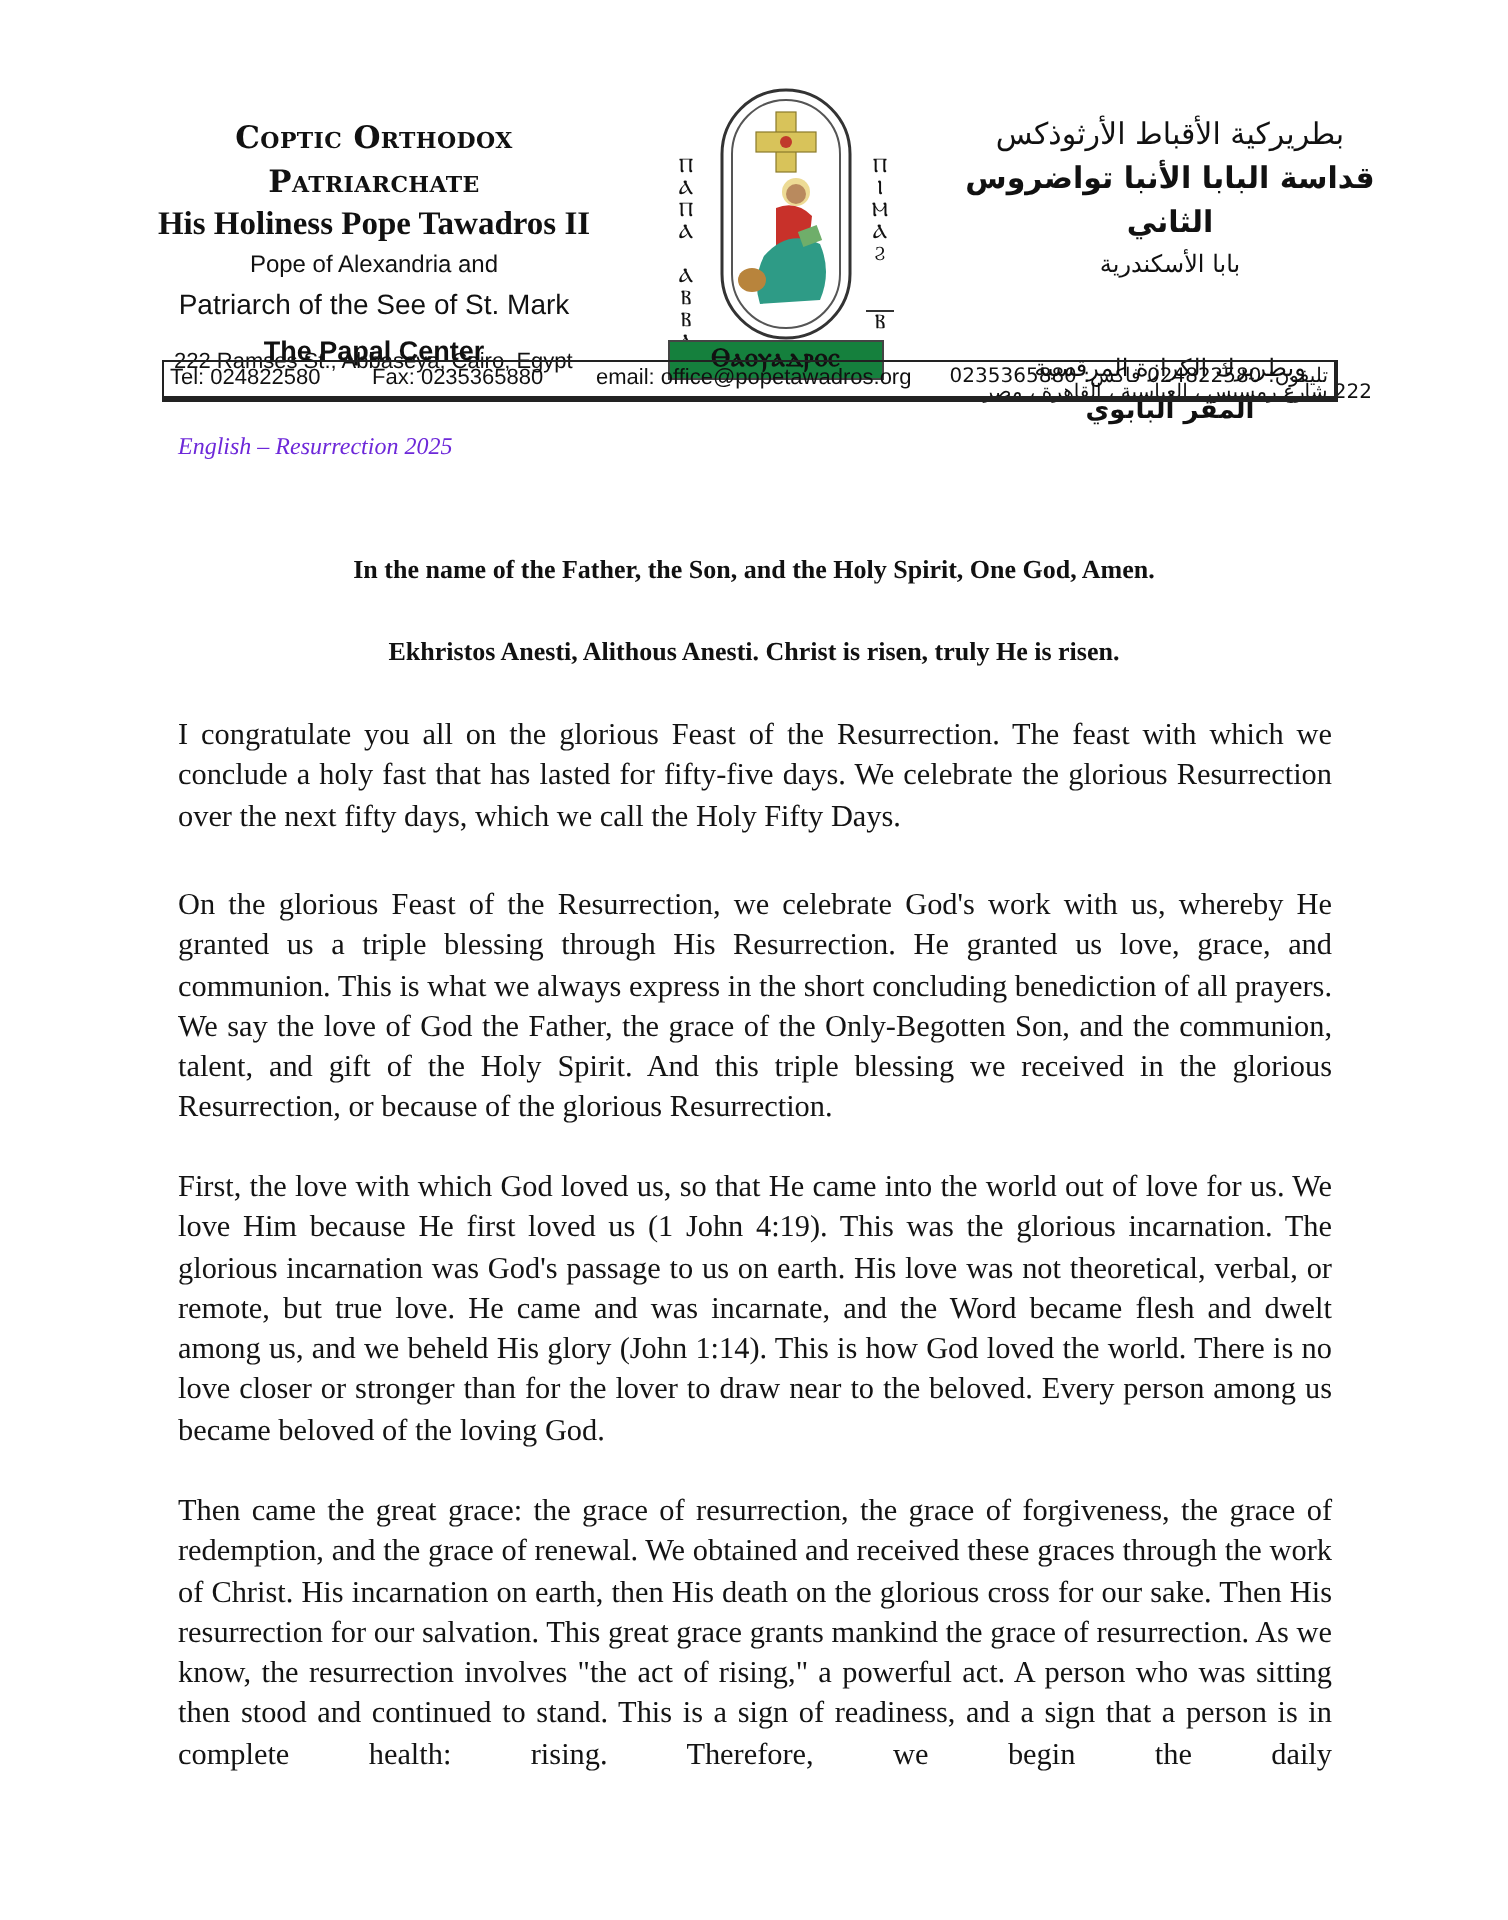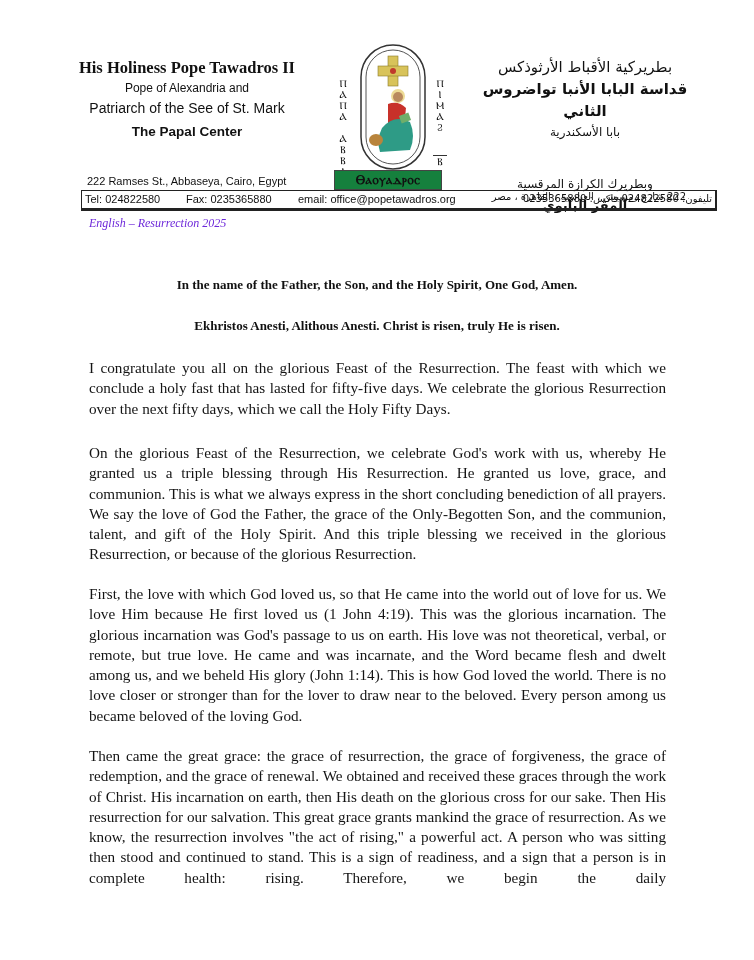--- a/index.html
+++ b/index.html
@@ -24,21 +24,21 @@
   .coptic-col { font-family: "DejaVu Serif", serif; font-size: 10px; line-height: 11px; text-align: center; width: 14px; }
   .coptic-left { left: 336px; top: 78px; }
   .coptic-right { left: 433px; top: 78px; }
 
   .logo { left: 360px; top: 44px; width: 66px; height: 126px; }
   .nameplate { left: 334px; top: 170px; width: 108px; height: 20px; background: #15803d; border: 1px solid #444; box-sizing: border-box; text-align: center; font-family: "DejaVu Serif", serif; font-weight: bold; font-size: 13px; line-height: 18px; letter-spacing: 0.5px; }
 
   .addr-en { left: 87px; top: 175px; font-family: "Liberation Sans", sans-serif; font-size: 11px; }
   .addr-ar { left: 468px; top: 175px; width: 218px; text-align: right; direction: rtl; font-family: "DejaVu Sans", sans-serif; font-size: 10px; margin-top: 16px; }
 
-  .contact-box { left: 81px; top: 190px; width: 636px; height: 21px; border: 1px solid #222; border-bottom: 3px solid #222; border-right: 2px solid #222; box-sizing: border-box; font-family: "Liberation Sans", sans-serif; font-size: 11px; }
+  .contact-box { left: 81px; top: 180px; width: 588px; height: 21px; border: 1px solid #222; border-bottom: 3px solid #222; border-right: 2px solid #222; box-sizing: border-box; font-family: "Liberation Sans", sans-serif; font-size: 11px; }
   .contact-box span { position: absolute; top: 2px; white-space: nowrap; }
   .c-tel { left: 3px; }
   .c-fax { left: 104px; }
   .c-email { left: 216px; }
   .c-ar { right: 3px; direction: rtl; font-family: "DejaVu Sans", sans-serif; font-size: 10px; }
 
   .doc-label { left: 89px; top: 216px; font-family: "Liberation Serif", serif; font-style: italic; font-size: 12px; color: #6d28d9; }
 
   
   .heading { left: 60px; width: 634px; text-align: center; font-family: "Liberation Serif", serif; font-weight: bold; font-size: 13px; }
@@ -48,20 +48,21 @@
   .para { left: 89px; width: 577px; font-family: "Liberation Serif", serif; font-size: 15.2px; line-height: 20.3px; text-align: justify; color: #141414; }
   .p1 { top: 358px; }
   .p2 { top: 443px; }
   .p3 { top: 584px; }
   .p4 { top: 746px; text-align-last: justify; }
 </style>
 </head>
 <body>
 
 <div class="abs lh-left">
+  <div class="l1">Coptic Orthodox Patriarchate</div>
   <div class="l2">His Holiness Pope Tawadros II</div>
   <div class="l3">Pope of Alexandria and</div>
   <div class="l4">Patriarch of the See of St. Mark</div>
   <div class="l5">The Papal Center</div>
 </div>
 
 <div class="abs coptic-col coptic-left">
   <div>Ⲡ</div>
   <div>Ⲁ</div>
   <div>Ⲡ</div>

